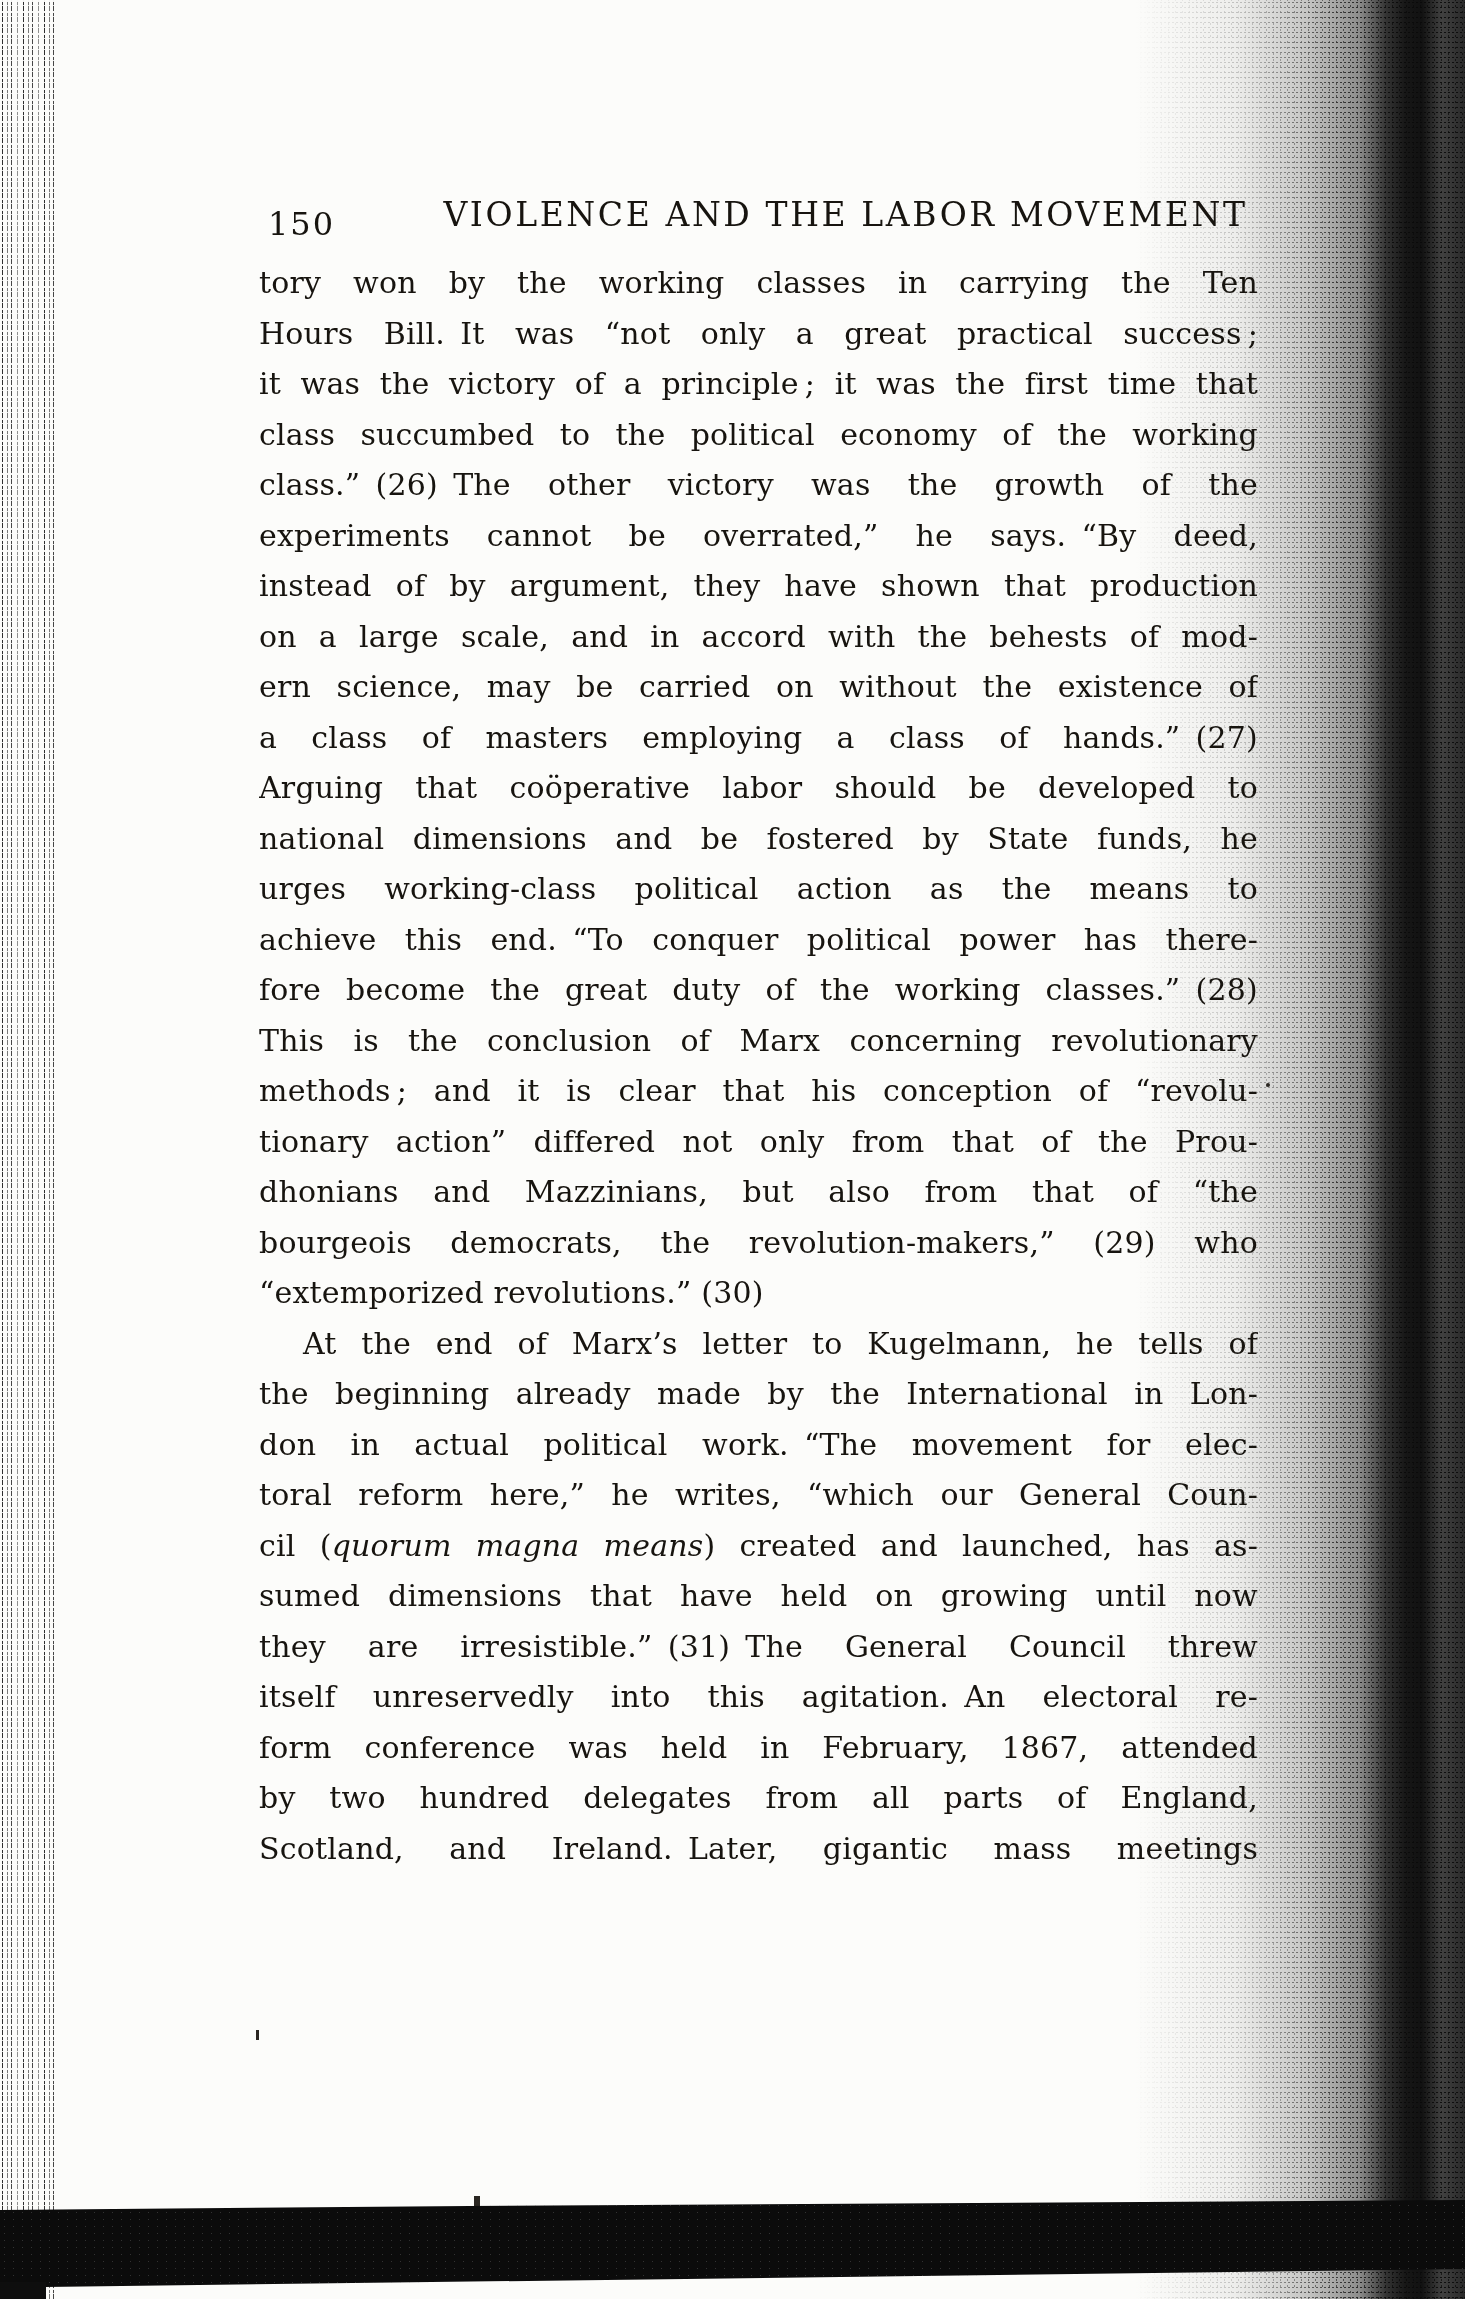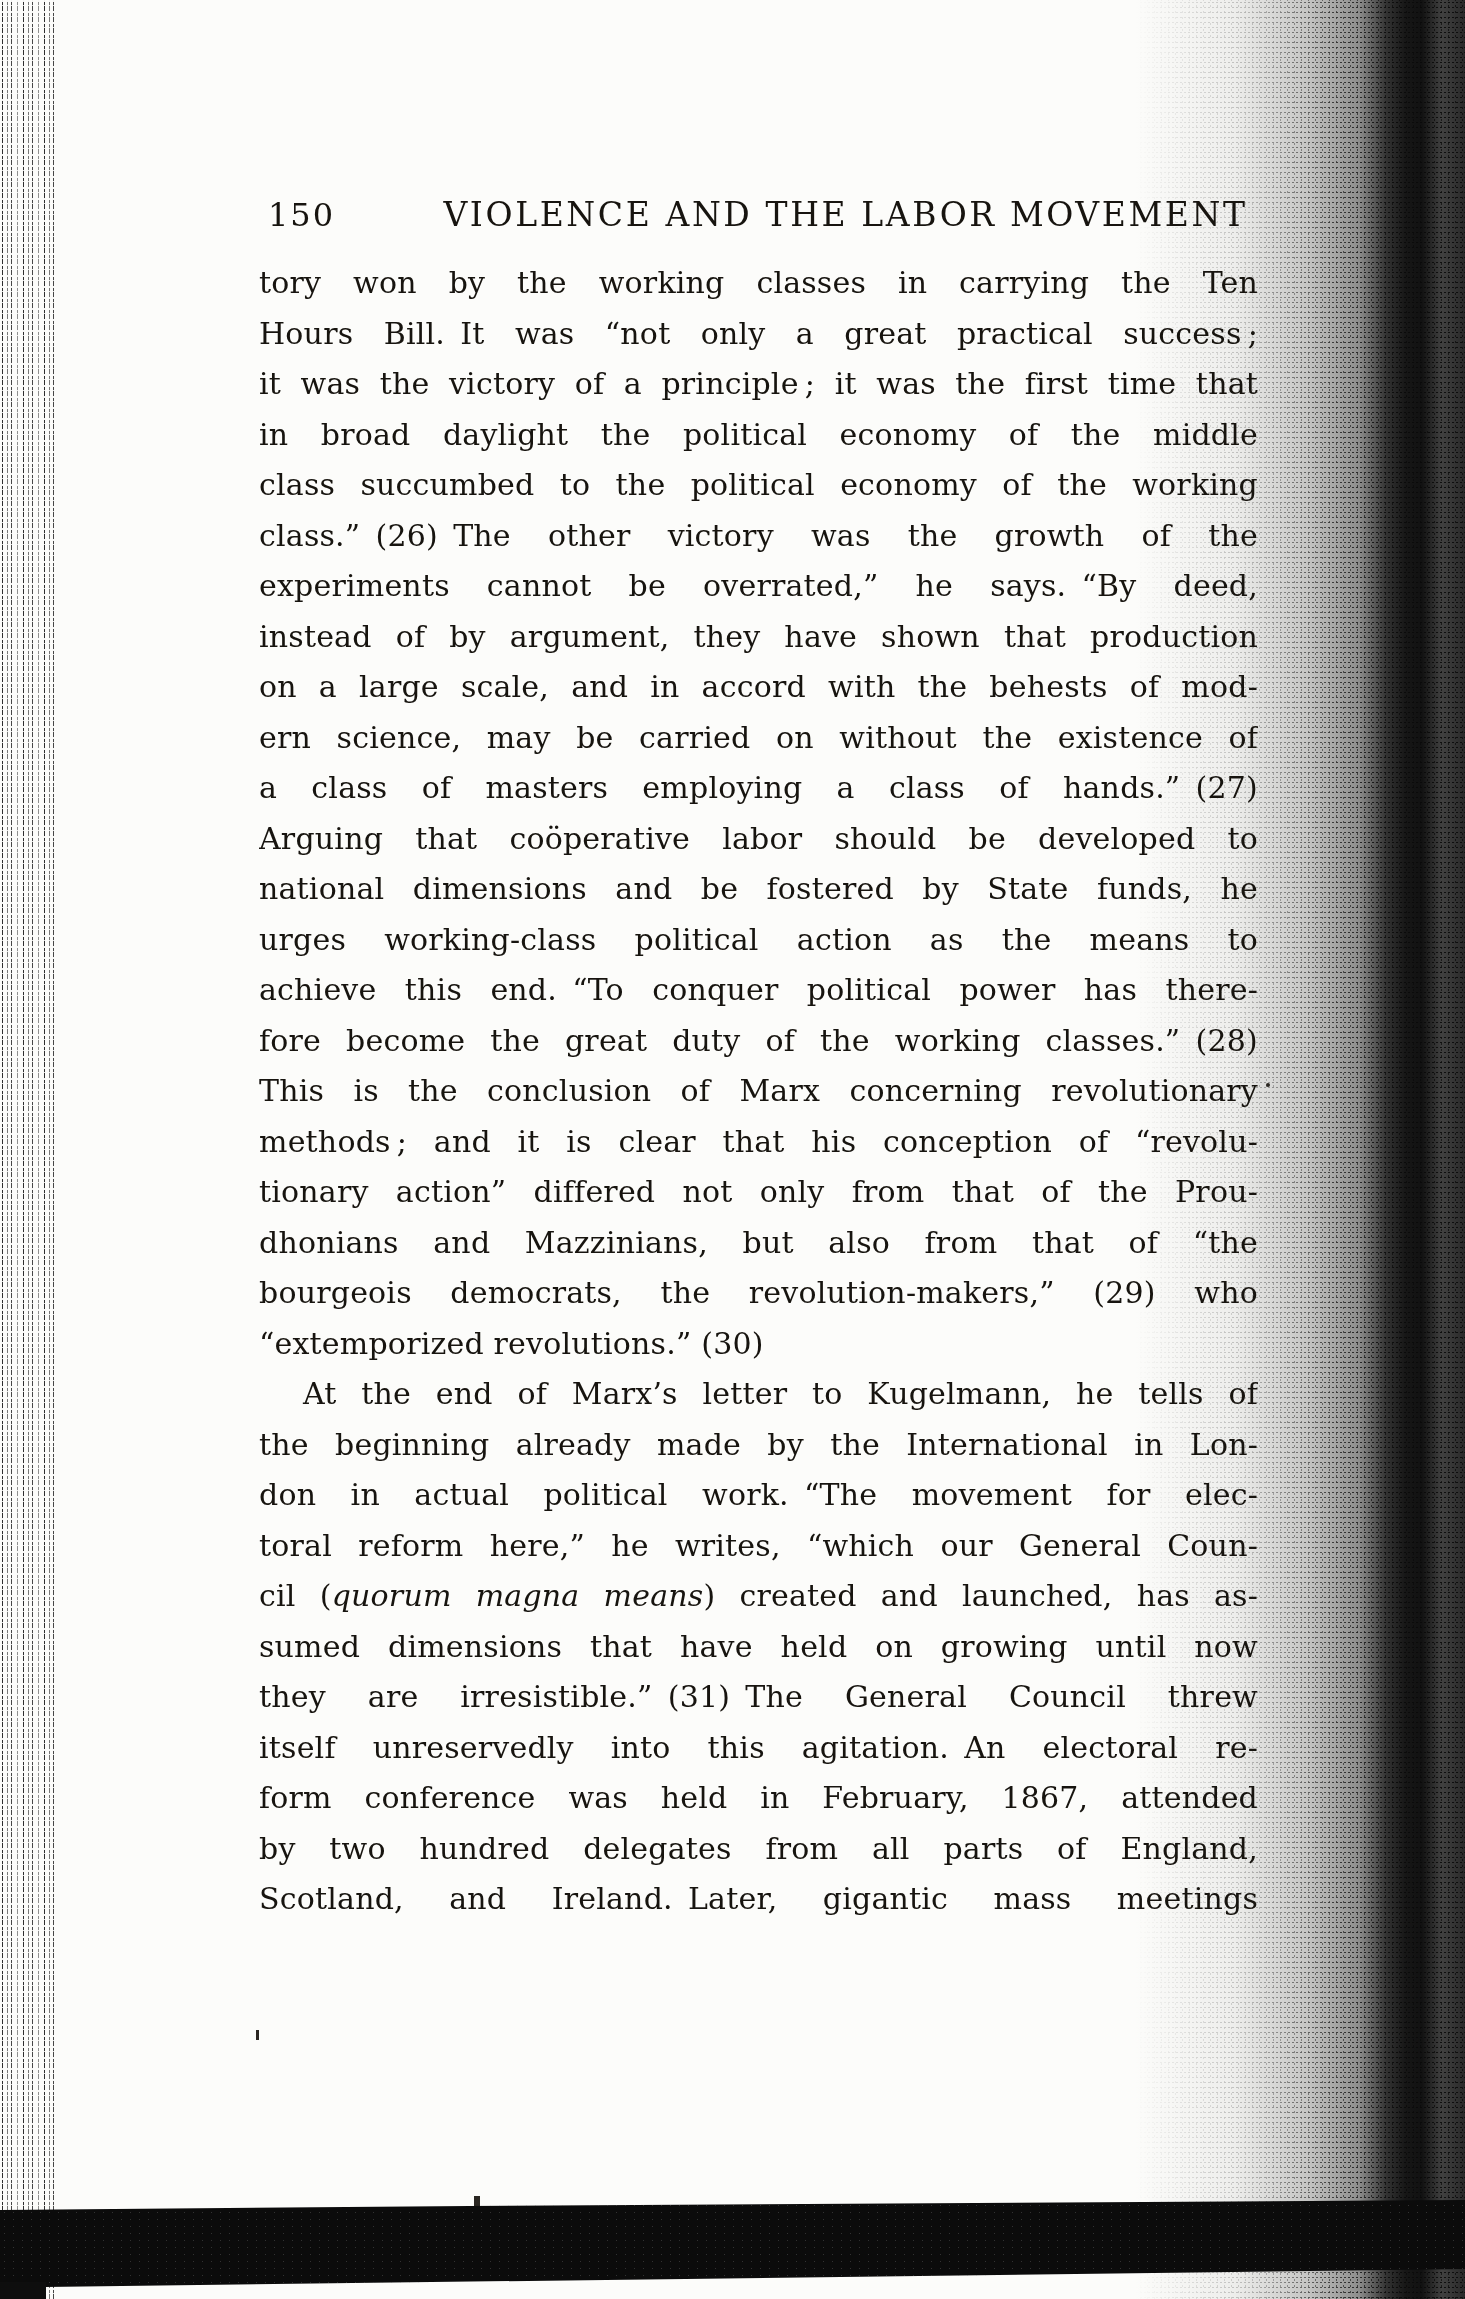--- a/index.html
+++ b/index.html
@@ -52,21 +52,21 @@
     background-size:9px 7px;
     clip-path:polygon(0 15px, 470px 11px, 1465px 5px, 1465px 74px, 45px 92px, 0 96px);
   }
   .scan-bar-foot{
     position:absolute;left:0;top:2282px;width:46px;height:17px;background:#0e0e0e;
   }
   .speck{position:absolute;background:#2a2621;}
   
   .running-header{
     position:absolute;left:268px;top:186px;width:992px;
-    display:flex;align-items:center;line-height:1.2;
+    display:flex;align-items:flex-end;line-height:1.2;
   }
   .page-number{
     font-size:32px;letter-spacing:2px;
   }
   .chapter-title{
     font-size:33px;letter-spacing:2.6px;margin:9px auto;position:relative;left:48px;
     white-space:nowrap;
   }
   
   .text-block{
@@ -93,21 +93,20 @@
 
   <div class="running-header">
     <span class="page-number">150</span>
     <span class="chapter-title">VIOLENCE AND THE LABOR MOVEMENT</span>
   </div>
 
   <div class="text-block">
       <div class="line"><span>tory won by the working classes in carrying the Ten</span></div>
       <div class="line"><span>Hours Bill. It was “not only a great practical success ;</span></div>
       <div class="line"><span>it was the victory of a principle ; it was the first time that</span></div>
-      <div class="line"><span>in broad daylight the political economy of the middle</span></div>
       <div class="line"><span>class succumbed to the political economy of the working</span></div>
       <div class="line"><span>class.” (26) The other victory was the growth of the</span></div>
       <div class="line"><span>experiments cannot be overrated,” he says. “By deed,</span></div>
       <div class="line"><span>instead of by argument, they have shown that production</span></div>
       <div class="line"><span>on a large scale, and in accord with the behests of mod-</span></div>
       <div class="line"><span>ern science, may be carried on without the existence of</span></div>
       <div class="line"><span>a class of masters employing a class of hands.” (27)</span></div>
       <div class="line"><span>Arguing that coöperative labor should be developed to</span></div>
       <div class="line"><span>national dimensions and be fostered by State funds, he</span></div>
       <div class="line"><span>urges working-class political action as the means to</span></div>

